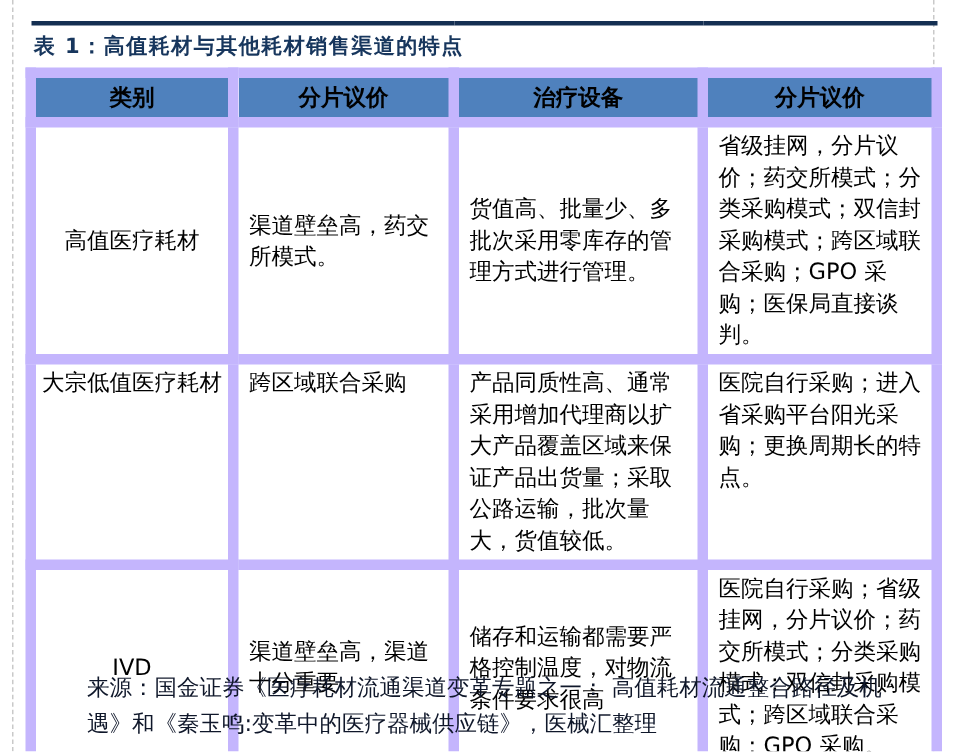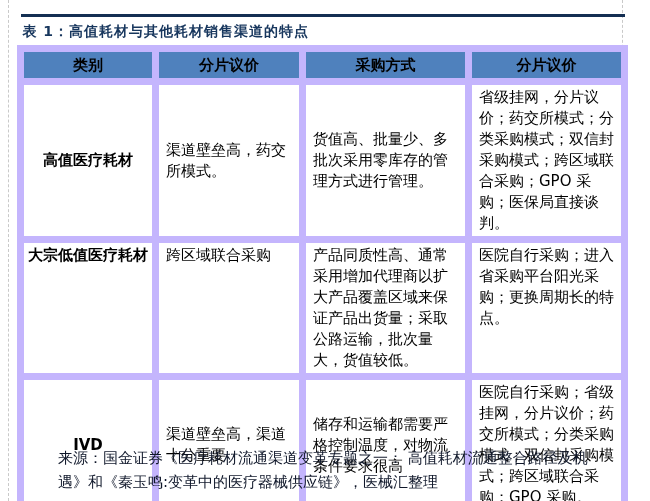--- a/index.html
+++ b/index.html
@@ -53,21 +53,21 @@
   tr.header-row th {
     background: #4F81BD;
     color: #000;
     font-weight: bold;
     text-align: center;
     height: 22px;
     padding: 2px;
   }
   td.cat {
     text-align: center;
-    font-weight: bold;
+    font-weight: normal;
     white-space: pre-line;
     padding: 2px 4px;
   }
   tr.row-1 td { height: 104px; border-radius: 11px; }
   tr.row-2 td { height: 60px; }
   tr.row-3 td { height: 76px; vertical-align: top; }
   tr.row-4 td { height: 110px; }
   tr.row-4 td { border-bottom: 3px solid #000; }
 
   .source-note {
@@ -94,21 +94,21 @@
       <col style="width:166px">
       <col style="width:156px">
     </colgroup>
     <tbody>
       <tr class="title-row">
         <td colspan="4">表 1：高值耗材与其他耗材销售渠道的特点</td>
       </tr>
       <tr class="header-row">
         <th>类别</th>
         <th>分片议价</th>
-        <th>采购方式</th>
+        <th>治疗设备</th>
         <th>分片议价</th>
       </tr>
       <tr class="row-1">
         <td class="cat">高值医疗耗材</td>
         <td>渠道壁垒高，药交所模式。</td>
         <td>货值高、批量少、多批次采用零库存的管理方式进行管理。</td>
         <td>省级挂网，分片议价；药交所模式；分类采购模式；双信封采购模式；跨区域联合采购；GPO 采购；医保局直接谈判。</td>
       </tr>
       <tr class="row-3">
         <td class="cat">大宗低值医疗耗材</td>

